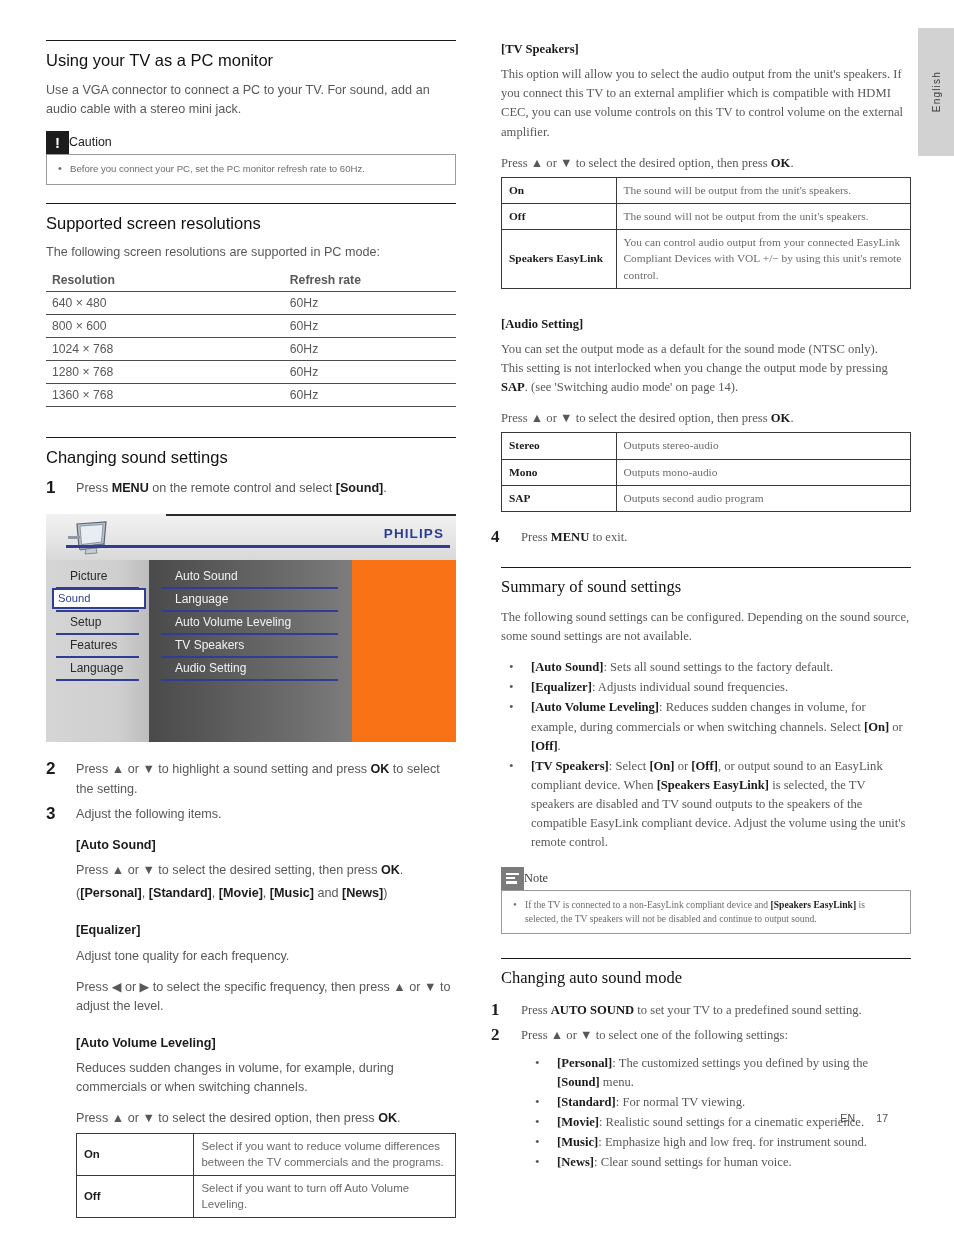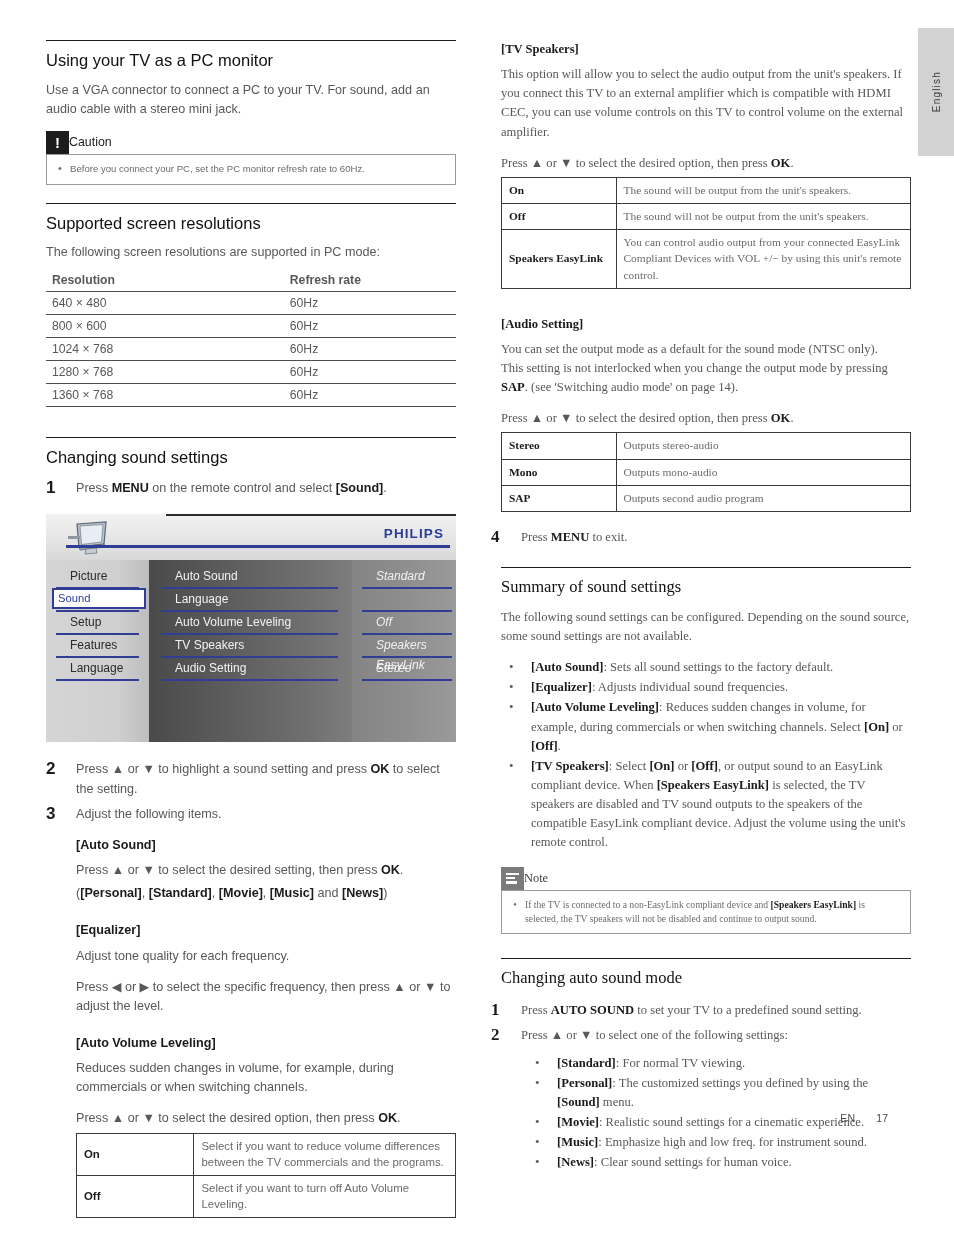--- a/index.html
+++ b/index.html
@@ -368,32 +368,20 @@
           <div class="osd-row" style="top:29px">Language</div>
           <div class="osd-sep" style="top:50px"></div>
           <div class="osd-row" style="top:52px">Auto Volume Leveling</div>
           <div class="osd-sep" style="top:73px"></div>
           <div class="osd-row" style="top:75px">TV Speakers</div>
           <div class="osd-sep" style="top:96px"></div>
           <div class="osd-row" style="top:98px">Audio Setting</div>
           <div class="osd-sep" style="top:119px"></div>
         </div>
 
-        <div class="osd-c3">
-          <div class="osd-row" style="top:6px">Standard</div>
-          <div class="osd-sep" style="top:27px"></div>
-          <div class="osd-row" style="top:29px"></div>
-          <div class="osd-sep" style="top:50px"></div>
-          <div class="osd-row" style="top:52px">Off</div>
-          <div class="osd-sep" style="top:73px"></div>
-          <div class="osd-row" style="top:75px">Speakers EasyLink</div>
-          <div class="osd-sep" style="top:96px"></div>
-          <div class="osd-row" style="top:98px">Stereo</div>
-          <div class="osd-sep" style="top:119px"></div>
-        </div>
       </div>
     </div>
 
     <div class="step">
       <div class="num">2</div>
       <div class="txt"><span>Press </span><span>▲</span><span> or </span><span>▼</span><span> to highlight a sound setting and press </span><span class="b">OK</span><span> to select the setting.</span></div>
     </div>
 
     <div class="step">
       <div class="num">3</div>
@@ -522,22 +510,22 @@
     <div class="step" style="margin-left:-10px">
       <div class="num">1</div>
       <div class="txt"><span>Press </span><span class="b">AUTO SOUND</span><span> to set your TV to a predefined sound setting.</span></div>
     </div>
     <div class="step" style="margin-left:-10px">
       <div class="num">2</div>
       <div class="txt"><span>Press </span><span>▲</span><span> or </span><span>▼</span><span> to select one of the following settings:</span></div>
     </div>
 
     <ul class="bul sub" style="margin-top:8px">
+      <li><span class="b">[Personal]</span><span>: The customized settings you defined by using the </span><span class="b">[Sound]</span><span> menu.</span></li>
       <li><span class="b">[Standard]</span><span>: For normal TV viewing.</span></li>
-      <li><span class="b">[Personal]</span><span>: The customized settings you defined by using the </span><span class="b">[Sound]</span><span> menu.</span></li>
       <li><span class="b">[Movie]</span><span>: Realistic sound settings for a cinematic experience.</span></li>
       <li><span class="b">[Music]</span><span>: Emphasize high and low freq. for instrument sound.</span></li>
       <li><span class="b">[News]</span><span>: Clear sound settings for human voice.</span></li>
     </ul>
   </div>
 
   <div class="footer">
     <span class="en">EN</span>
     <span class="pg">17</span>
   </div>

